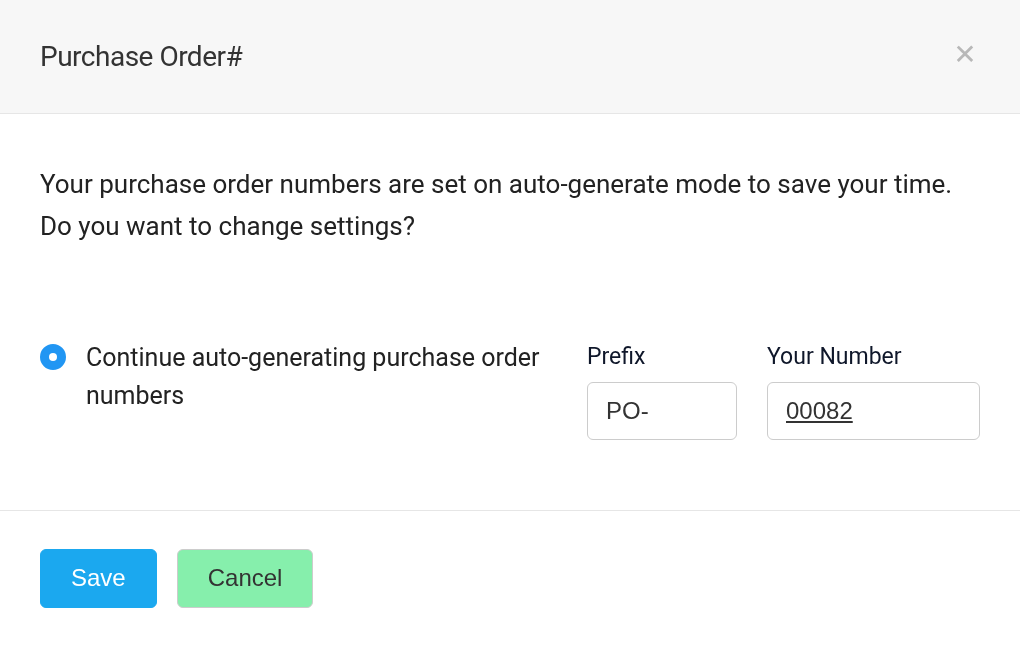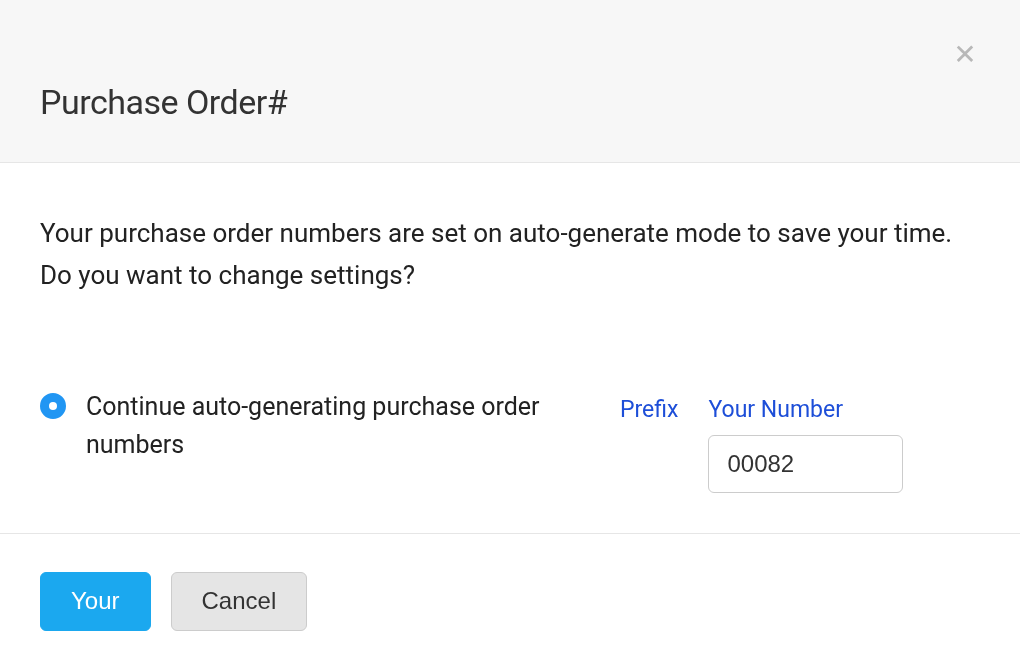--- a/index.html
+++ b/index.html
@@ -20,25 +20,24 @@
       display: flex;
       flex-direction: column;
     }
     .modal-header {
       background: #f7f7f7;
       padding: 40px 40px 40px 40px;
       position: relative;
       border-bottom: 1px solid #e6e6e6;
     }
     .modal-title {
-      font-size: 34px;
+      font-size: 28px;
       font-weight: 400;
       color: #333333;
       letter-spacing: -0.5px;
-      margin-top: 42px;
     }
     .close-btn {
       position: absolute;
       top: 40px;
       right: 40px;
       width: 30px;
       height: 30px;
       background: transparent;
       border: none;
       cursor: pointer;
@@ -54,21 +53,21 @@
       flex: 1;
     }
     .description {
       font-size: 26px;
       line-height: 1.6;
       color: #222222;
       margin-bottom: 92px;
     }
     .options-row {
       display: flex;
-      align-items: flex-end;
+      align-items: center;
       gap: 40px;
     }
     .radio-group {
       flex: 1;
       max-width: 540px;
     }
     .radio-option {
       display: flex;
       align-items: flex-start;
       gap: 20px;
@@ -108,37 +107,38 @@
     .fields-group {
       display: flex;
       gap: 30px;
     }
     .field {
       display: flex;
       flex-direction: column;
     }
     .field-label {
       font-size: 23px;
-      color: #1d4ed8;
+      color: #0f172a;
       margin-bottom: 12px;
     }
     .field-input {
       border: 1px solid #cccccc;
       border-radius: 6px;
       padding: 14px 18px;
       font-size: 24px;
       color: #333333;
       background: #ffffff;
       outline: none;
     }
     .field-input.prefix {
       width: 150px;
     }
     .field-input.number {
-      width: 195px;
+      width: 213px;
+      text-decoration: underline;
     }
     .modal-footer {
       border-top: 1px solid #e6e6e6;
       padding: 38px 40px 40px 40px;
       display: flex;
       gap: 20px;
     }
     .btn {
       padding: 14px 30px;
       font-size: 24px;
@@ -146,21 +146,21 @@
       cursor: pointer;
       border: 1px solid transparent;
       line-height: 1.2;
     }
     .btn-primary {
       background: #1ba8ef;
       color: #ffffff;
       border-color: #1ba8ef;
     }
     .btn-secondary {
-      background: #e5e5e5;
+      background: #86efac;
       color: #333333;
       border-color: #cccccc;
     }
   </style>
 </head>
 <body>
 
 <div class="modal">
   <div class="modal-header">
     <h1 class="modal-title">Purchase Order#</h1>
@@ -176,26 +176,27 @@
       <div class="radio-group">
         <div class="radio-option">
           <span class="radio-circle selected"></span>
           <span class="radio-label">Continue auto-generating purchase order numbers</span>
         </div>
       </div>
 
       <div class="fields-group">
         <div class="field">
           <label class="field-label">Prefix</label>
+          <input type="text" class="field-input prefix" value="PO-" style="">
         </div>
         <div class="field">
           <label class="field-label">Your Number</label>
           <input type="text" class="field-input number" value="00082" style="">
         </div>
       </div>
     </div>
   </div>
 
   <div class="modal-footer">
-    <button class="btn btn-primary">Your</button>
+    <button class="btn btn-primary">Save</button>
     <button class="btn btn-secondary">Cancel</button>
   </div>
 </div>
 
 </body></html>

